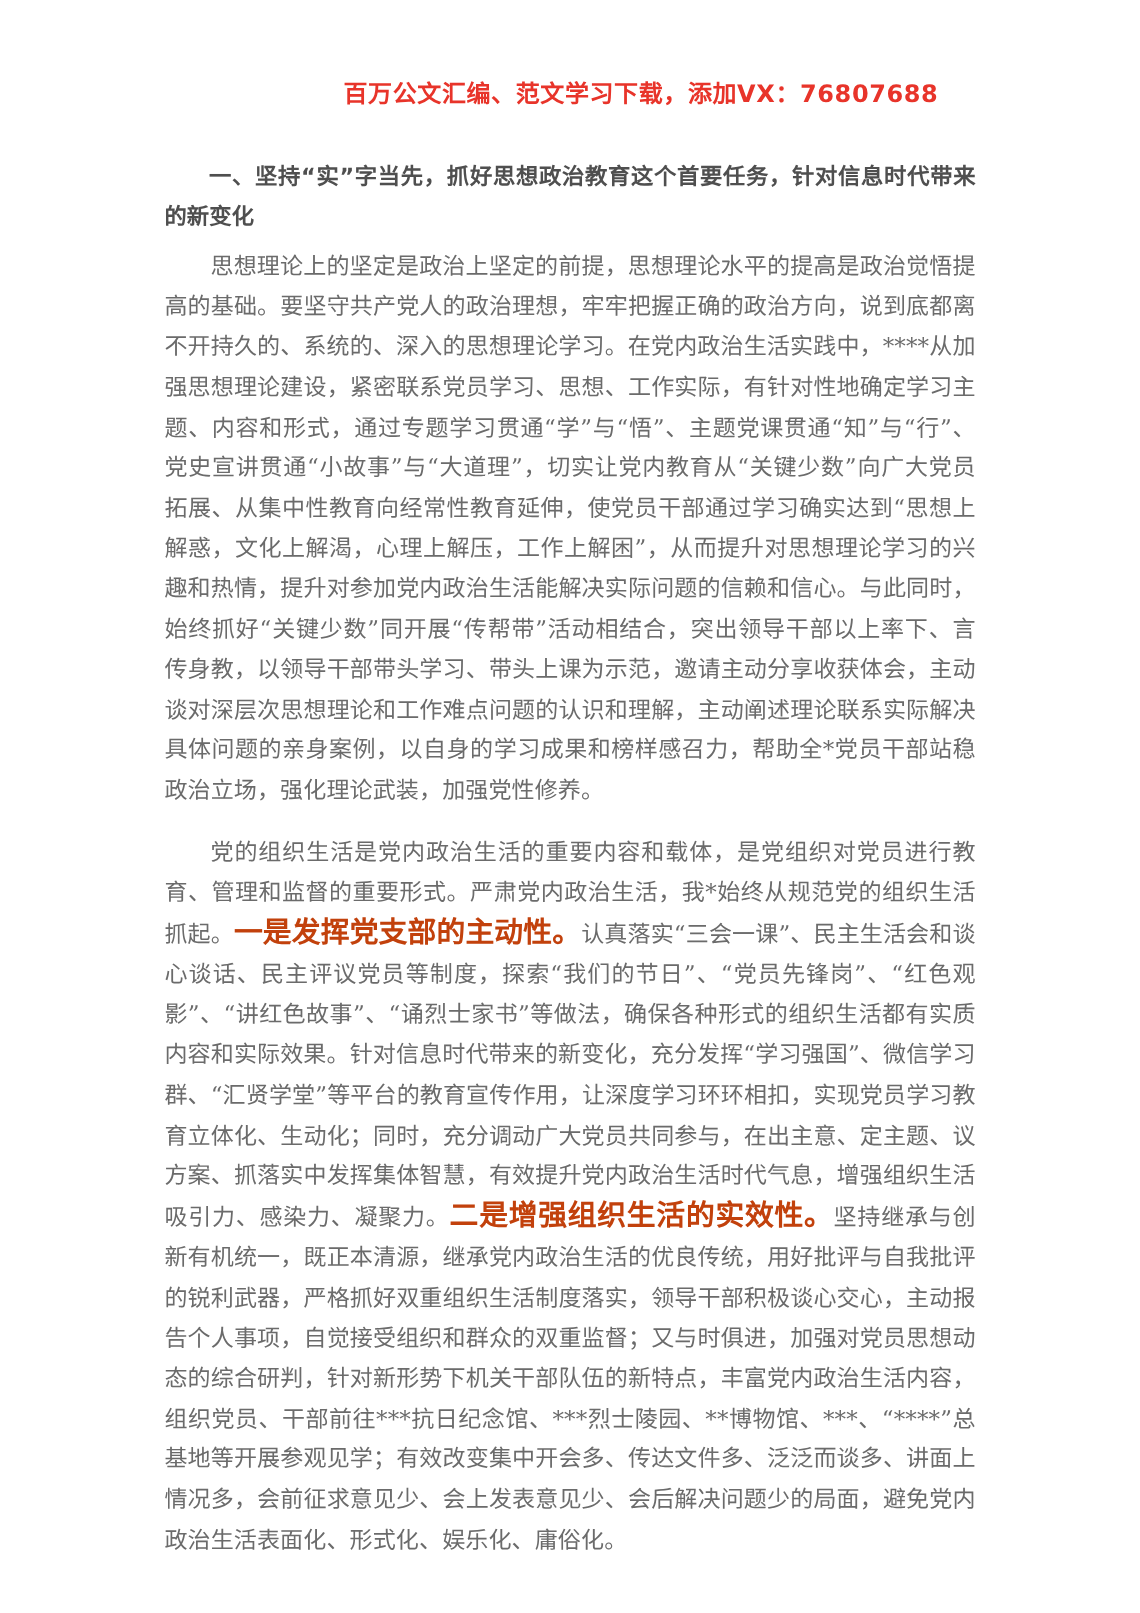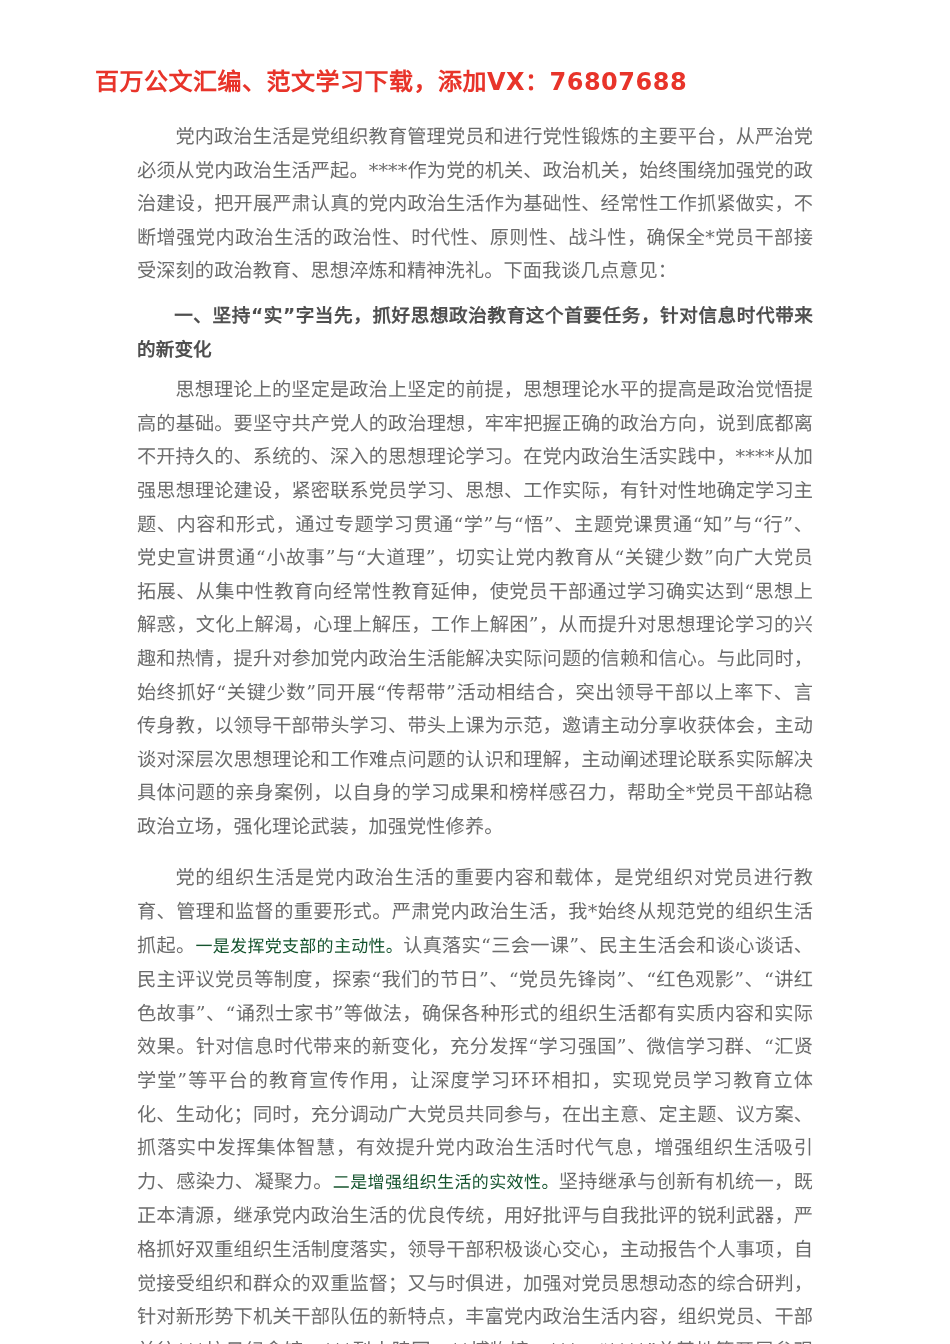--- a/index.html
+++ b/index.html
@@ -17,24 +17,24 @@
     height: 1344px;
     background: #ffffff;
     overflow: hidden;
     box-sizing: border-box;
   }
   .watermark {
     position: absolute;
     top: 62px;
     left: 0;
     width: 782px;
-    text-align: center;
+    text-align: right;
     color: #e8342a;
     font-family: "DejaVu Sans", "Liberation Sans", sans-serif;
-    font-size: 24px;
+    font-size: 20px;
     font-weight: 700;
     letter-spacing: 0.5px;
     white-space: nowrap;
   }
   .doc-body {
     position: absolute;
     top: 120px;
     left: 137px;
     width: 676px;
   }
@@ -59,35 +59,34 @@
     line-height: 33.6px;
     text-align: justify;
     text-justify: inter-ideograph;
     text-indent: 2em;
     letter-spacing: 0.1px;
   }
   .gap-sm { height: 7px; }
   .gap-md { height: 11px; }
   b.inline-bold {
     font-family: "DejaVu Sans", "Liberation Sans", sans-serif;
-    font-weight: 400;
-    color: #14532d;
-    font-size: 17px;
+    font-weight: 700;
+    color: #c2410c;
+    font-size: 24px;
   }
 </style>
 </head>
 <body>
 
 <div class="page">
 
   <div class="watermark">百万公文汇编、范文学习下载，添加VX：76807688</div>
 
   <div class="doc-body">
 
-    <p class="para">党内政治生活是党组织教育管理党员和进行党性锻炼的主要平台，从严治党必须从党内政治生活严起。****作为党的机关、政治机关，始终围绕加强党的政治建设，把开展严肃认真的党内政治生活作为基础性、经常性工作抓紧做实，不断增强党内政治生活的政治性、时代性、原则性、战斗性，确保全*党员干部接受深刻的政治教育、思想淬炼和精神洗礼。下面我谈几点意见：</p>
 
     <div class="gap-md"></div>
 
     <p class="heading">一、坚持“实”字当先，抓好思想政治教育这个首要任务，针对信息时代带来的新变化</p>
 
     <div class="gap-sm"></div>
 
     <p class="para">思想理论上的坚定是政治上坚定的前提，思想理论水平的提高是政治觉悟提高的基础。要坚守共产党人的政治理想，牢牢把握正确的政治方向，说到底都离不开持久的、系统的、深入的思想理论学习。在党内政治生活实践中，****从加强思想理论建设，紧密联系党员学习、思想、工作实际，有针对性地确定学习主题、内容和形式，通过专题学习贯通“学”与“悟”、主题党课贯通“知”与“行”、党史宣讲贯通“小故事”与“大道理”，切实让党内教育从“关键少数”向广大党员拓展、从集中性教育向经常性教育延伸，使党员干部通过学习确实达到“思想上解惑，文化上解渴，心理上解压，工作上解困”，从而提升对思想理论学习的兴趣和热情，提升对参加党内政治生活能解决实际问题的信赖和信心。与此同时，始终抓好“关键少数”同开展“传帮带”活动相结合，突出领导干部以上率下、言传身教，以领导干部带头学习、带头上课为示范，邀请主动分享收获体会，主动谈对深层次思想理论和工作难点问题的认识和理解，主动阐述理论联系实际解决具体问题的亲身案例，以自身的学习成果和榜样感召力，帮助全*党员干部站稳政治立场，强化理论武装，加强党性修养。</p>
 
     <div class="gap-md"></div>

